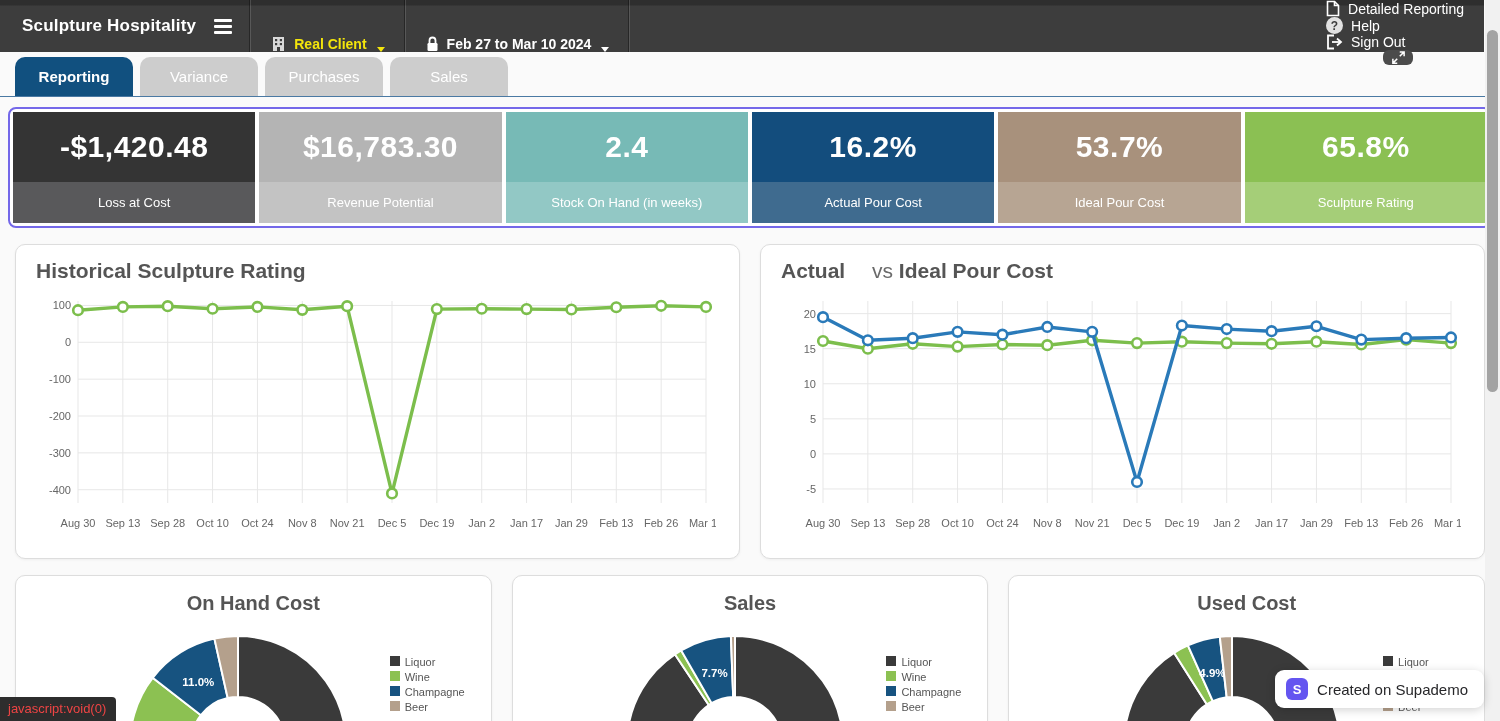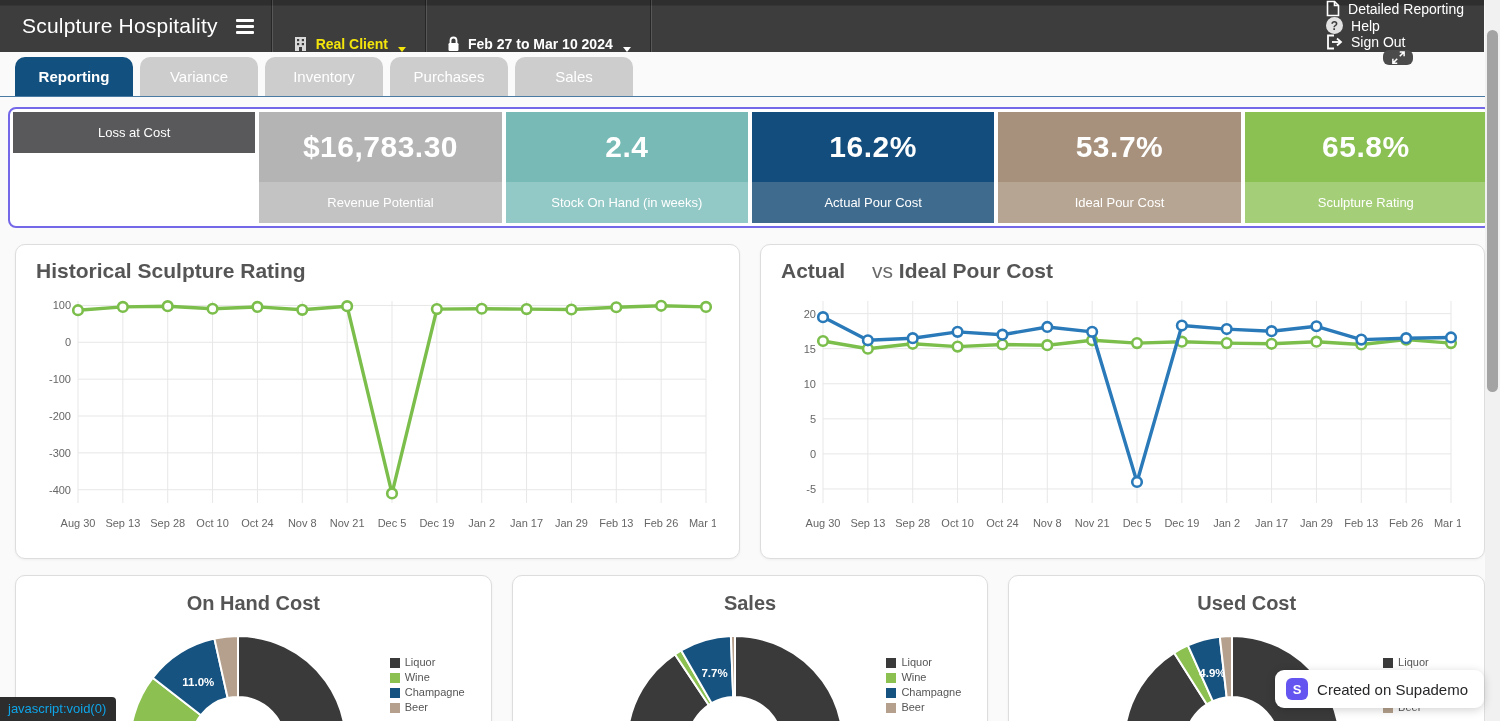--- a/index.html
+++ b/index.html
@@ -7,21 +7,21 @@
               font-family:"Liberation Sans","DejaVu Sans",sans-serif; }
 
   
   .navbar { height:52px; width:1484px; background:linear-gradient(#2e2e2e 0px,#2e2e2e 5px,#3d3d3d 6px);
             display:flex; align-items:stretch; color:#fff; position:relative; }
   .nav-left, .nav-right { display:flex; align-items:stretch; }
   .nav-right { margin-left:auto;flex-direction:column; }
   .nav-item { display:flex; align-items:flex-end; gap:8px; padding:0 20px; font-size:14px;
               cursor:pointer; white-space:nowrap; }
   .nav-sep { width:1px; background:rgba(255,255,255,.14); box-shadow:-1px 0 0 rgba(0,0,0,.35); }
-  .nav-title { font-size:21px; font-weight:400; letter-spacing:.2px; padding:0 14px 0 22px;
+  .nav-title { font-size:17px; font-weight:700; letter-spacing:.2px; padding:0 14px 0 22px;
                display:flex; align-items:center;}
   .burger { display:flex; flex-direction:column; gap:3px; justify-content:center; padding:0 18px 0 4px; cursor:pointer; }
   .burger span { width:18px; height:3px; background:#fff; border-radius:1px; }
   .client-label { color:#f3e50b; font-weight:700; }
   .date-label { font-weight:700; }
   .caret { width:0; height:0; border-left:4px solid transparent; border-right:4px solid transparent;
            border-top:5px solid currentColor; margin-left:2px; }
   .client-caret { color:#f3e50b; }
   .icon { display:inline-flex; align-items:center; }
   .expand-btn { align-self:center; width:30px; height:30px; background:#4b4b4b; border-radius:6px;
@@ -48,26 +48,26 @@
   
   .row { display:flex; margin:16px 15px 0 15px; gap:20px; }
   .card { background:#fff; border:1px solid #ddd; border-radius:10px; box-shadow:0 1px 3px rgba(0,0,0,.05); }
   .chart-card { flex:1; height:315px; padding:14px 20px 8px 20px; }
   .chart-title { font-size:21px; font-weight:700; color:#555; margin-bottom:4px; }
   .chart-title .t-normal { font-weight:400; color:#6a6a6a;padding-left:21px; }
   .donut-card { flex:1; height:260px; padding:12px 14px; position:relative; text-align:center; }
   .donut-title { font-size:20px; font-weight:700; color:#555; margin-top:4px; }
   .donut-card svg { display:block; margin:6px auto 0 auto; }
   .legend { position:absolute; top:80px; right:26px; text-align:left; }
-  .legend-item { display:flex; align-items:flex-end; gap:5px; margin-bottom:3px; cursor:pointer; }
+  .legend-item { display:flex; align-items:flex-start; gap:5px; margin-bottom:3px; cursor:pointer; }
   .legend-swatch { width:10px; height:10px; }
   .legend-text { font-size:11px; color:#555; }
 
   
-  .status-tip { position:fixed; left:0; bottom:0; background:#2d2d2d; color:#0ea5e9; font-size:13px;
+  .status-tip { position:fixed; left:0; bottom:0; background:#2d2d2d; color:#ef4444; font-size:13px;
                 padding:4px 10px 5px 8px; border-top-right-radius:4px; z-index:50; }
   .supademo { position:fixed; right:16px; bottom:13px; background:#fff; border-radius:9px;
               box-shadow:0 2px 10px rgba(0,0,0,.18); display:flex; align-items:center; gap:9px;
               padding:8px 16px 8px 11px; z-index:60; cursor:pointer; }
   .supademo-icon { width:22px; height:22px; border-radius:6px; background:#6455f0; color:#fff;
                    font-size:13px; font-weight:700; display:flex; align-items:center; justify-content:center; }
   .supademo-text { font-size:15px; color:#27272a; font-weight:500; }
 
   
   .scrollbar-track { position:fixed; top:0; right:0; width:15px; height:721px; background:#f1f1f1; z-index:40; }
@@ -147,27 +147,27 @@
             <path d="M14 3 h7 v7 M21 3 l-7 7 M10 21 H3 v-7 M3 21 l7-7" fill="none" stroke="#fff" stroke-width="2.4"></path>
           </svg>
       </span>
     </div>
   </div>
 </div>
 
 <div class="tabs-wrap">
   <div class="tab active">Reporting</div>
   <div class="tab">Variance</div>
-  <div class="tab">Inventory</div>
   <div class="tab">Purchases</div>
   <div class="tab">Sales</div>
 </div>
 
 <div class="kpi-row">
   <div class="kpi">
+    <div class="kpi-value" style="background: rgb(52, 52, 52);">-$1,420.48</div>
     <div class="kpi-label" style="background: rgb(89, 89, 91);">Loss at Cost</div>
   </div>
   <div class="kpi">
     <div class="kpi-value" style="background: rgb(180, 180, 180);">$16,783.30</div>
     <div class="kpi-label" style="background: rgb(195, 195, 195);">Revenue Potential</div>
   </div>
   <div class="kpi">
     <div class="kpi-value" style="background: rgb(119, 186, 182);">2.4</div>
     <div class="kpi-label" style="background: rgb(146, 200, 197);">Stock On Hand (in weeks)</div>
   </div>

